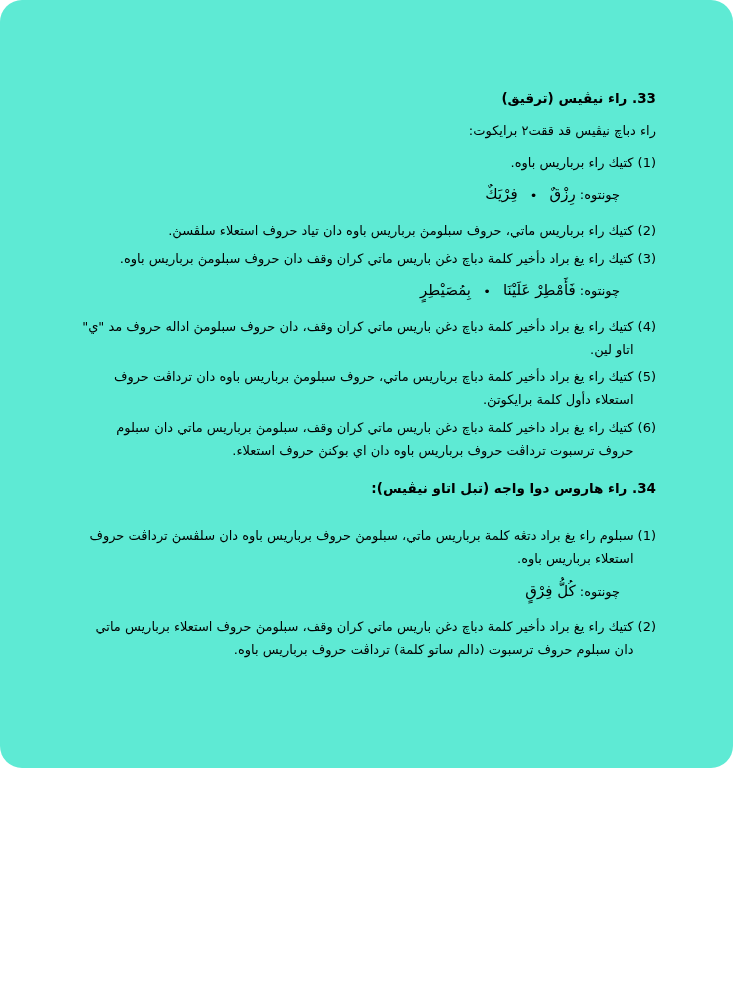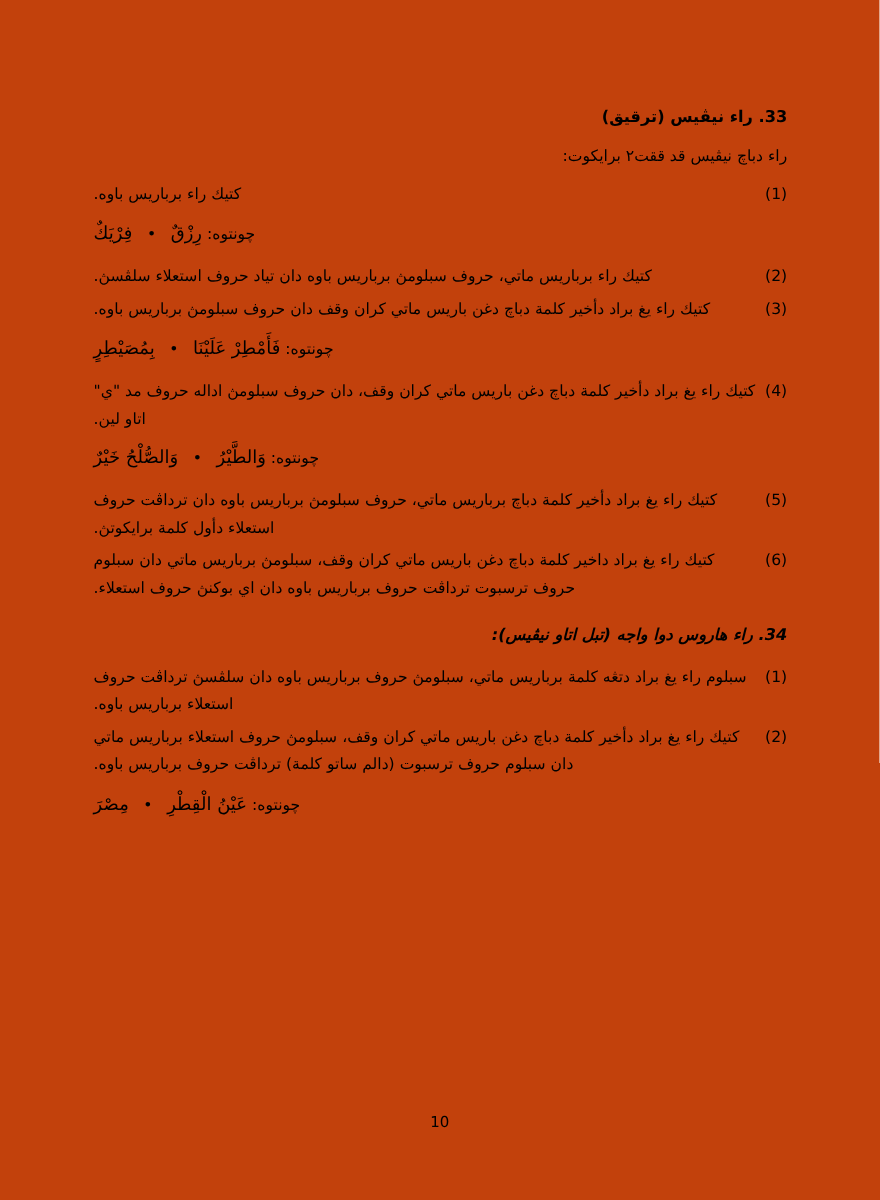--- a/index.html
+++ b/index.html
@@ -8,45 +8,45 @@
     padding: 0;
     background: #ffffff;
   }
   body {
     font-family: "DejaVu Sans", "Liberation Sans", sans-serif;
     color: #000000;
   }
   .page {
     position: relative;
     width: 733px;
-    height: 1000px;
+    height: 768px;
     margin: 0 auto;
-    background: #c2410c;
+    background: #5eead4;
     overflow: hidden;
+    border-radius: 22px;
   }
   .content {
     position: absolute;
     top: 88px;
     left: 78px;
     width: 578px;
     direction: rtl;
     text-align: right;
   }
   .heading {
     font-size: 13.5px;
     font-weight: bold;
     line-height: 1.55;
     margin: 0 0 11px 0;
     direction: rtl;
     text-align: right;
   }
   .heading.second {
     margin-top: 16px;
-    margin-bottom: 14px;
-    font-style: italic;
+    margin-bottom: 26px;
   }
   .para {
     font-size: 13px;
     line-height: 1.75;
     margin: 0 0 7px 0;
     direction: rtl;
     text-align: right;
   }
   .para.lead {
     margin-bottom: 9px;
@@ -61,26 +61,26 @@
   .numbered .num {
     flex: 0 0 auto;
     font-size: 13px;
     line-height: 1.75;
     white-space: nowrap;
   }
   .numbered .txt {
     flex: 1 1 auto;
     font-size: 13px;
     line-height: 1.75;
-    text-align: left;
+    text-align: right;
     direction: rtl;
   }
   .example {
     direction: rtl;
-    text-align: left;
+    text-align: right;
     font-size: 13px;
     line-height: 2.1;
     margin: 2px 0 9px 0;
     padding-right: 36px;
   }
   .example .label {
     font-size: 13px;
   }
   .example .arabic {
     font-family: "DejaVu Sans", "Liberation Sans", sans-serif;
@@ -137,51 +137,43 @@
       <span class="label">چونتوه:</span>
       <span class="arabic">فَأَمْطِرْ عَلَيْنَا</span>
       <span class="sep">•</span>
       <span class="arabic">بِمُصَيْطِرٍ</span>
     </div>
 
     <div class="numbered">
       <span class="num">(4)</span>
       <span class="txt">كتيك راء يغ براد دأخير كلمة دباچ دغن باريس ماتي كران وقف، دان حروف سبلومڽ اداله حروف مد "ي" اتاو لين.</span>
     </div>
-    <div class="example">
-      <span class="label">چونتوه:</span>
-      <span class="arabic">وَالطَّيْرُ</span>
-      <span class="sep">•</span>
-      <span class="arabic">وَالصُّلْحُ خَيْرٌ</span>
-    </div>
 
     <div class="numbered">
       <span class="num">(5)</span>
       <span class="txt">كتيك راء يغ براد دأخير كلمة دباچ برباريس ماتي، حروف سبلومڽ برباريس باوه دان ترداڤت حروف استعلاء دأول كلمة برايكوتڽ.</span>
     </div>
 
     <div class="numbered">
       <span class="num">(6)</span>
       <span class="txt">كتيك راء يغ براد داخير كلمة دباچ دغن باريس ماتي كران وقف، سبلومڽ برباريس ماتي دان سبلوم حروف ترسبوت ترداڤت حروف برباريس باوه دان اي بوكنڽ حروف استعلاء.</span>
     </div>
 
     <h2 class="heading second">34. راء هاروس دوا واجه (تبل اتاو نيڤيس):</h2>
 
     <div class="numbered">
       <span class="num">(1)</span>
       <span class="txt">سبلوم راء يغ براد دتڠه كلمة برباريس ماتي، سبلومڽ حروف برباريس باوه دان سلڤسڽ ترداڤت حروف استعلاء برباريس باوه.</span>
     </div>
+    <div class="example">
+      <span class="label">چونتوه:</span>
+      <span class="arabic">كُلُّ فِرْقٍ</span>
+    </div>
 
     <div class="numbered">
       <span class="num">(2)</span>
       <span class="txt">كتيك راء يغ براد دأخير كلمة دباچ دغن باريس ماتي كران وقف، سبلومڽ حروف استعلاء برباريس ماتي دان سبلوم حروف ترسبوت (دالم ساتو كلمة) ترداڤت حروف برباريس باوه.</span>
-    </div>
-    <div class="example">
-      <span class="label">چونتوه:</span>
-      <span class="arabic">عَيْنُ الْقِطْرِ</span>
-      <span class="sep">•</span>
-      <span class="arabic">مِصْرَ</span>
     </div>
 
   </div>
 
   <div class="pagenum">10</div>
 </div>
 
 </body></html>

